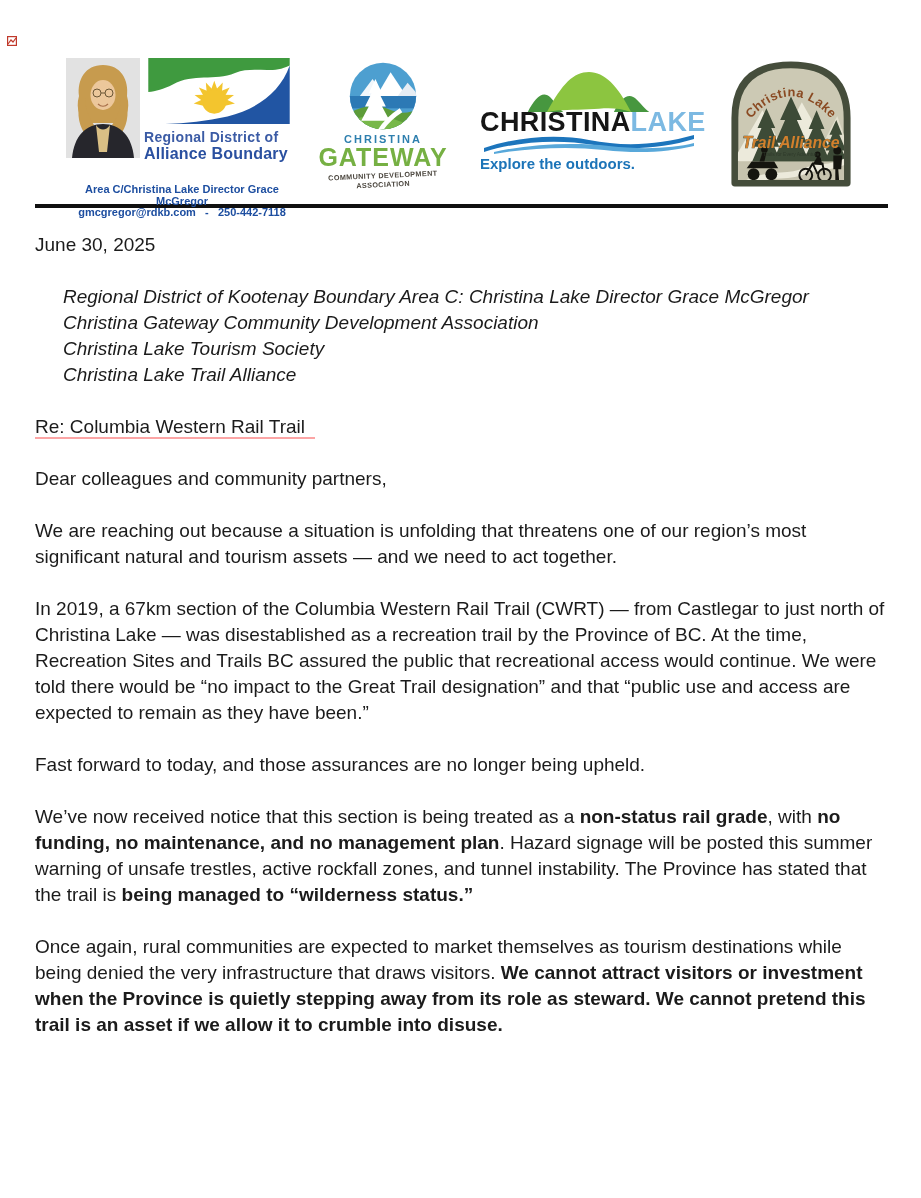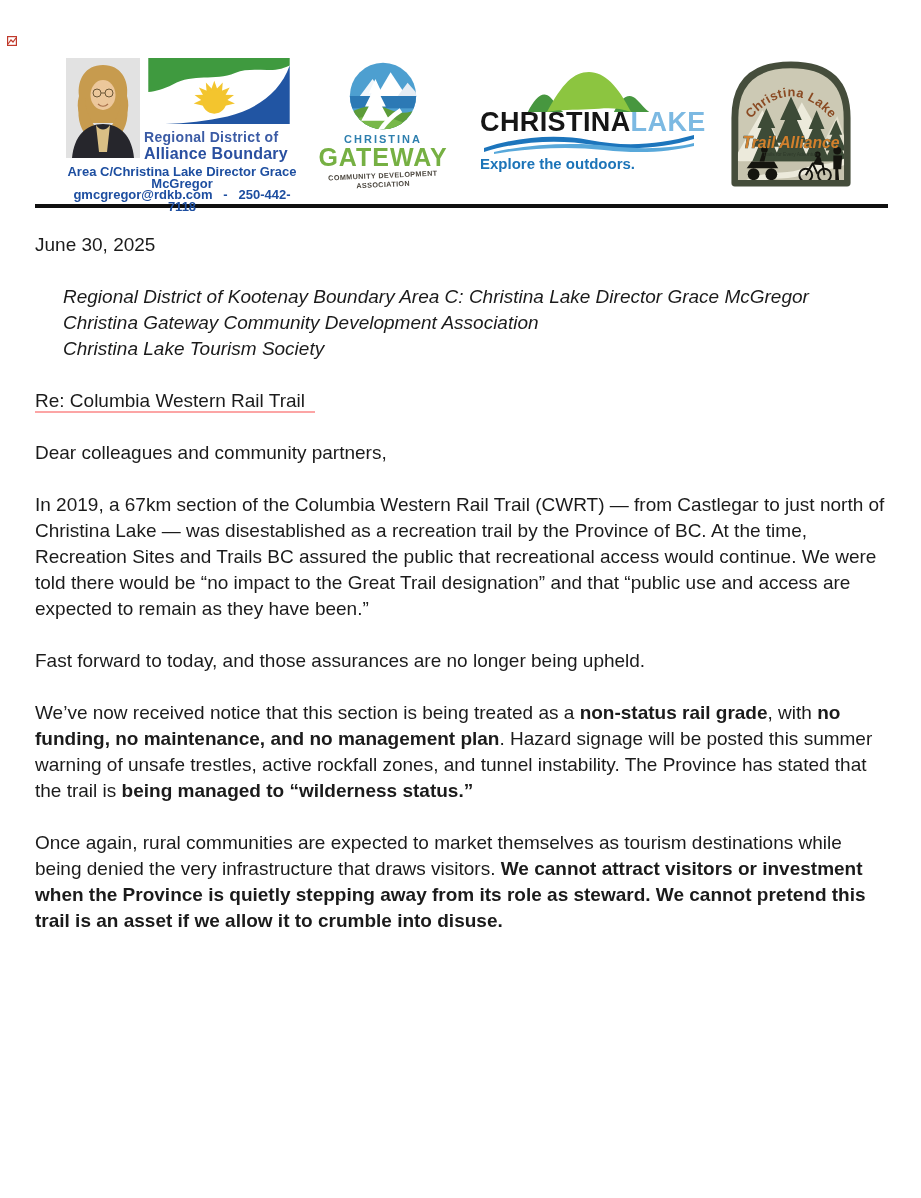--- a/index.html
+++ b/index.html
@@ -14,21 +14,21 @@
   
   .letterhead{position:relative;height:204px;}
   .artifact{position:absolute;left:7px;top:36px;width:10px;height:10px;}
 
   .rdkb{position:absolute;left:66px;top:58px;width:232px;}
   .rdkb-top{display:flex;}
   .rdkb-photo{width:74px;height:100px;flex:0 0 74px;}
   .rdkb-right{width:152px;margin-left:4px;text-align:left;}
   .rdkb-name1{color:#3b5ba5;font-size:14px;font-weight:600;letter-spacing:.3px;margin-top:1px;}
   .rdkb-name2{color:#2a50a0;font-size:16px;font-weight:800;letter-spacing:.2px;}
-  .rdkb-contact{color:#1d4ea0;font-weight:700;font-size:13px;line-height:11.5px;text-align:center;margin-top:3px;}
+  .rdkb-contact{color:#1d4ea0;font-weight:700;font-size:11px;line-height:11.5px;text-align:center;margin-top:21px;}
 
   .gateway{position:absolute;left:308px;top:60px;width:150px;text-align:center;}
   .gw-emblem{display:block;margin:0 auto;}
   .gw-christina{font-size:11px;font-weight:800;letter-spacing:2px;color:#2e7fae;margin-top:1px;}
   .gw-gateway{font-size:25px;font-weight:800;color:#76b043;letter-spacing:1px;line-height:24px;}
   .gw-sub{font-size:7.2px;font-weight:700;color:#4a453d;letter-spacing:.4px;transform:rotate(-2.5deg);margin-top:2px;}
 
   .cl{position:absolute;left:480px;top:70px;width:218px;text-align:left;}
   .cl-mountains{display:block;margin:0 auto;}
   .cl-word{font-size:27px;font-weight:800;letter-spacing:.4px;line-height:25px;margin-top:-4px;white-space:nowrap;}
@@ -200,27 +200,29 @@
 
   <main class="letter">
 
     <p class="block date">June 30, 2025</p>
 
     <div class="block italic">
       <div>
         <div class="from-item">Regional District of Kootenay Boundary Area C: Christina Lake Director Grace McGregor</div>
         <div class="from-item">Christina Gateway Community Development Association</div>
         <div class="from-item">Christina Lake Tourism Society</div>
+        <div class="from-item">Christina Lake Trail Alliance</div>
       </div>
     </div>
 
     <p class="block subject"><span>Re: Columbia Western Rail Trail</span></p>
 
     <p class="block">Dear colleagues and community partners,</p>
 
+    <p class="block">We are reaching out because a situation is unfolding that threatens one of our region’s most significant natural and tourism assets — and we need to act together.</p>
 
     <p class="block">In 2019, a 67km section of the Columbia Western Rail Trail (CWRT) — from Castlegar to just north of Christina Lake — was disestablished as a recreation trail by the Province of BC. At the time, Recreation Sites and Trails BC assured the public that recreational access would continue. We were told there would be “no impact to the Great Trail designation” and that “public use and access are expected to remain as they have been.”</p>
 
     <p class="block">Fast forward to today, and those assurances are no longer being upheld.</p>
 
     <p class="block"><span>We’ve now received notice that this section is being treated as a </span><span class="b">non-status rail grade</span><span>, with </span><span class="b">no funding, no maintenance, and no management plan</span><span>. Hazard signage will be posted this summer warning of unsafe trestles, active rockfall zones, and tunnel instability. The Province has stated that the trail is </span><span class="b">being managed to “wilderness status.”</span></p>
 
 
     <p class="block"><span>Once again, rural communities are expected to market themselves as tourism destinations while being denied the very infrastructure that draws visitors. </span><span class="b">We cannot attract visitors or investment when the Province is quietly stepping away from its role as steward. We cannot pretend this trail is an asset if we allow it to crumble into disuse.</span></p>
 

